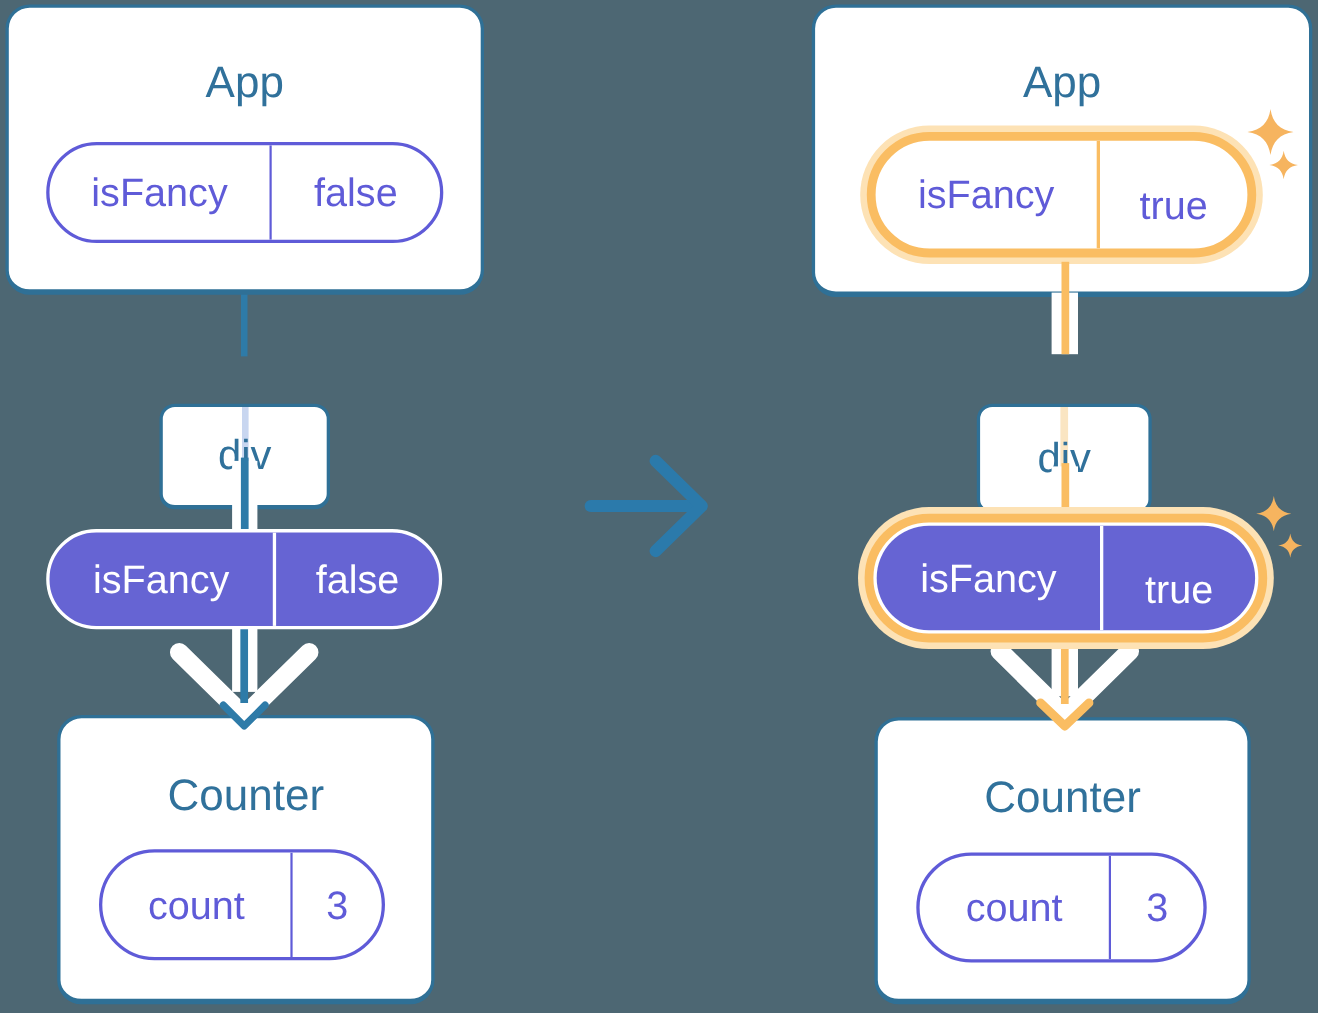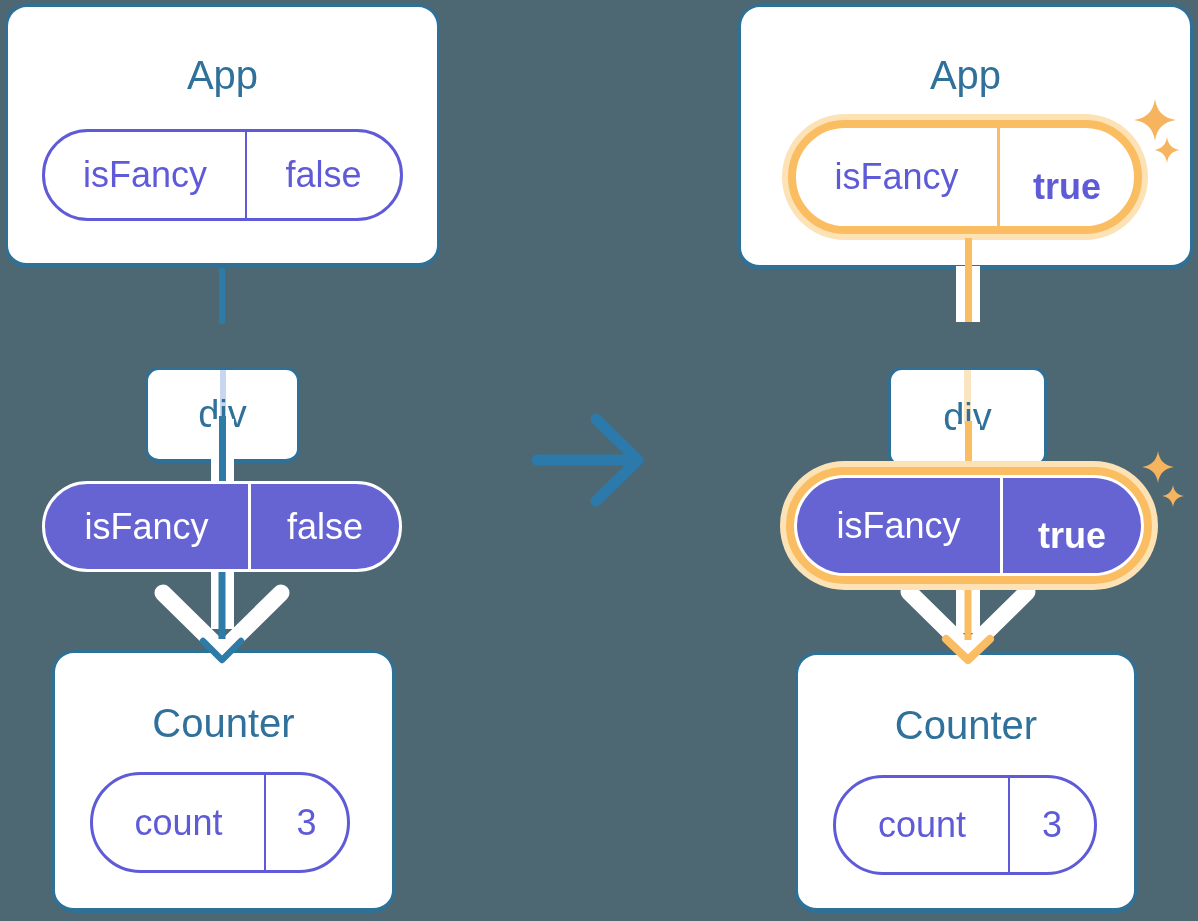--- a/index.html
+++ b/index.html
@@ -29,21 +29,21 @@
     border-radius:70px; box-sizing:border-box; }
   .hl-pill-app { position:absolute; display:flex; align-items:stretch; overflow:hidden; }
   .hl-pill-app .cell { display:flex; align-items:center; justify-content:center; color:#5F5BD8; font-size:36px; }
   .hl-pill-app .sep { background:#FABD62; width:3px; }
   .hl-pill-prop { position:absolute; z-index:4; }
   .hl-pill-prop .inner { margin:3px; height:calc(100% - 6px); background:#6664D3;
     border-radius:56px; display:flex; align-items:stretch; overflow:hidden; }
   .hl-pill-prop .cell { display:flex; align-items:center; justify-content:center; color:#fff; font-size:36px; }
   .hl-pill-prop .sep { background:#fff; width:3px; }
 
-  .bold-val { font-weight:700;margin-top:20px; }
+  .bold-val { font-weight:400;margin-top:20px; }
 
   
   .vline { position:absolute; }
   .z1 { z-index:1; } .z3 { z-index:3; } .z5 { z-index:5; }
   .line-blue { background:#2E7BA8; }
   .line-orange { background:#FABD62; }
   .line-white { background:#ffffff; }
   .pale-line { position:absolute; top:0; bottom:0; width:6px; left:calc(50% - 3px); }
   .pale-blue { background:#C8D6F0; }
   .pale-orange { background:#FAE5C2; width:7px; left:calc(50% - 3.5px); }

